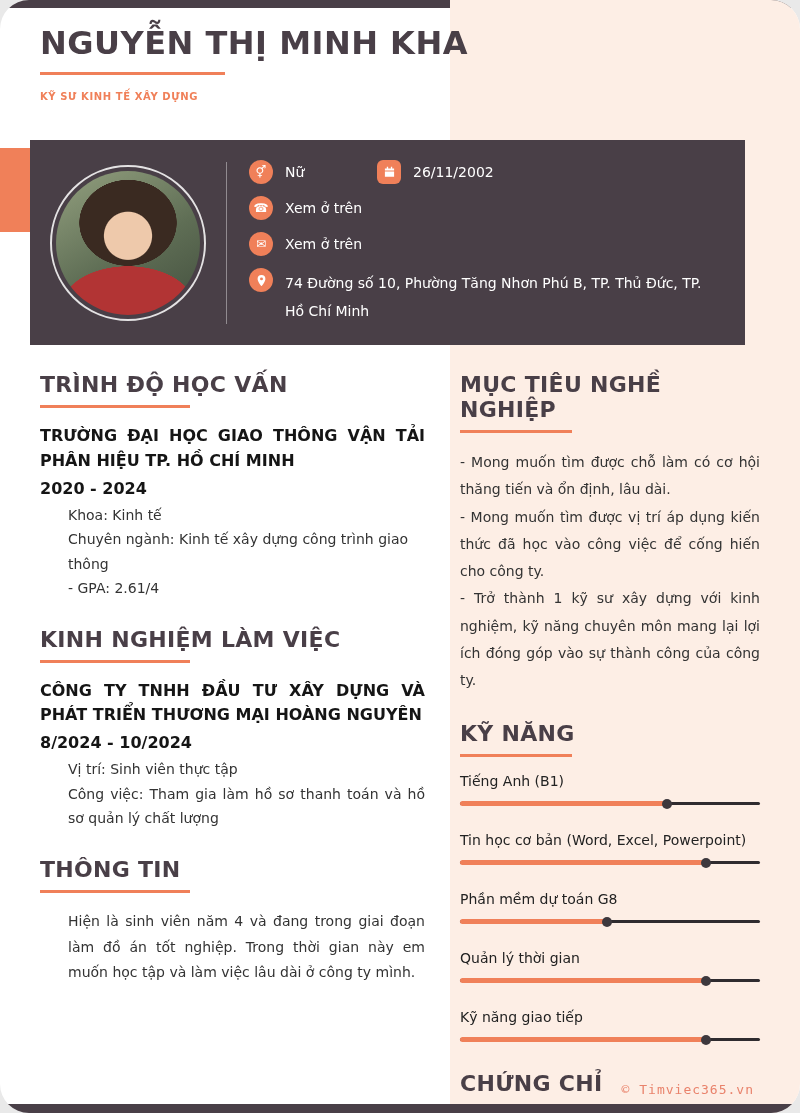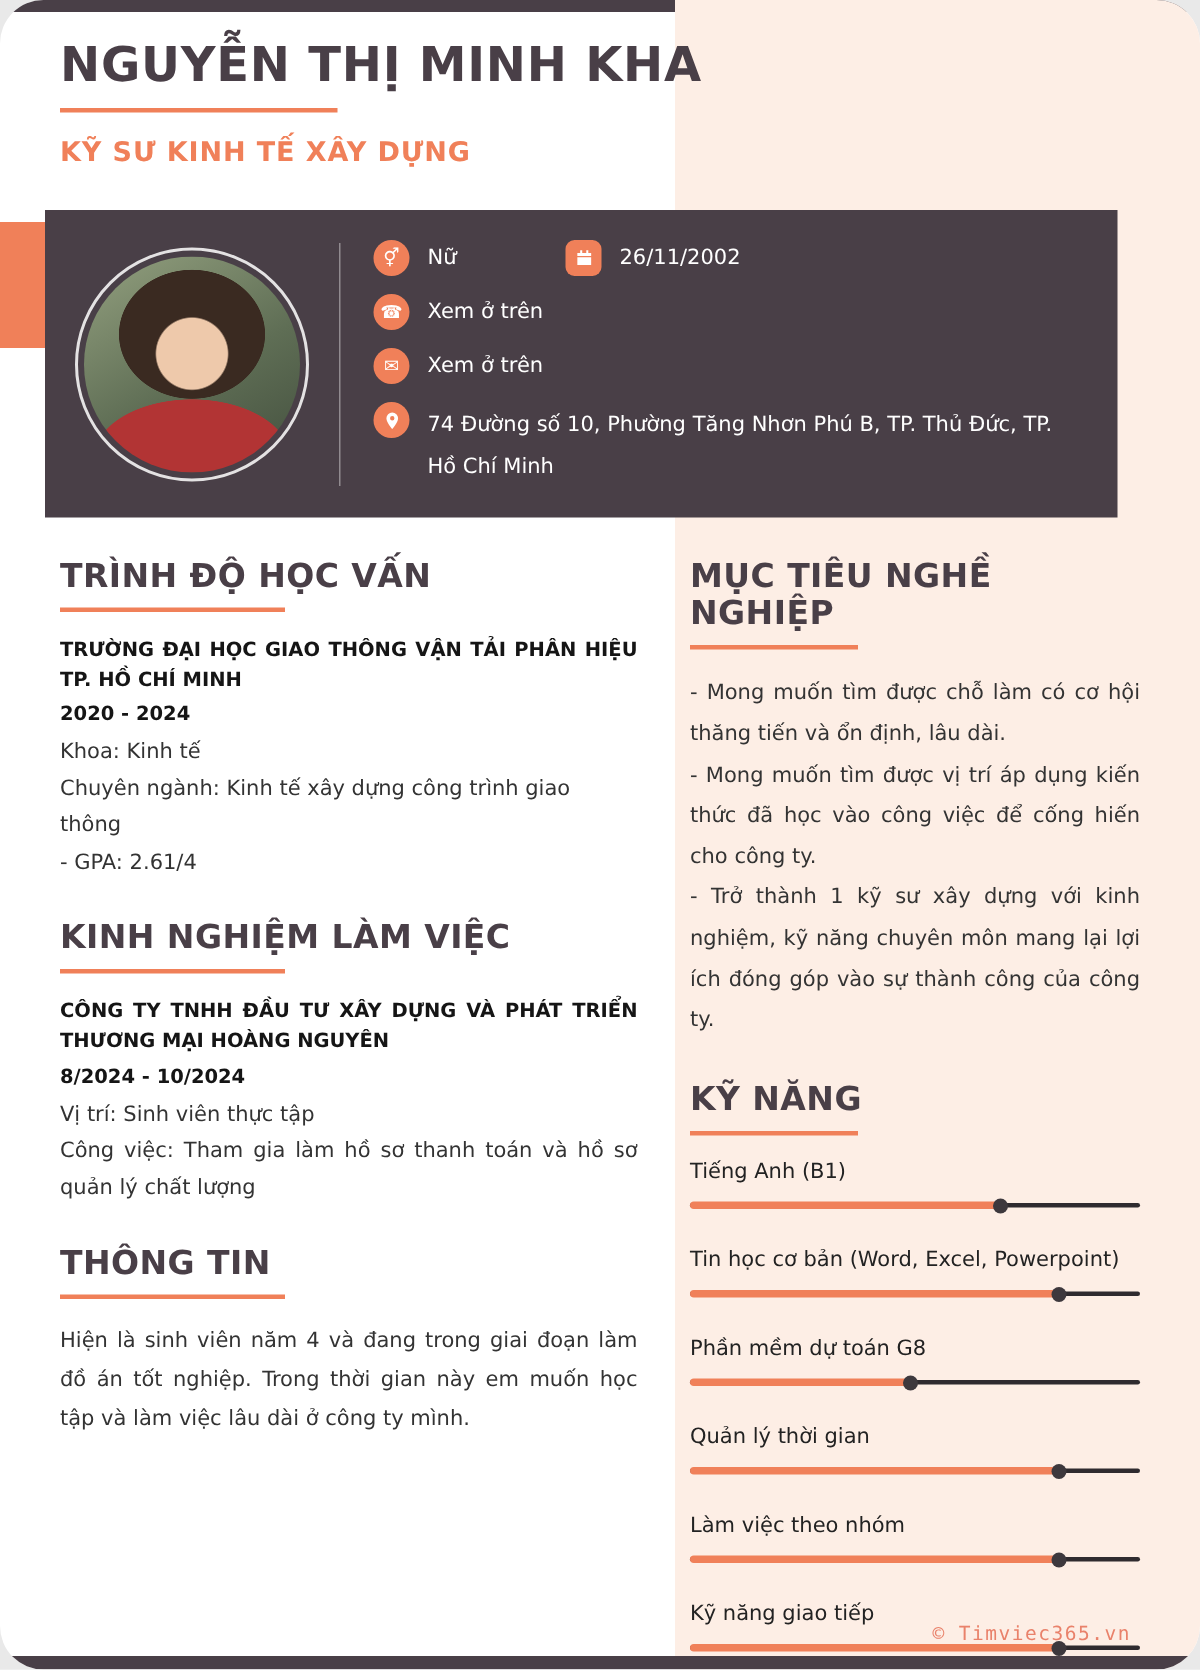--- a/index.html
+++ b/index.html
@@ -17,21 +17,21 @@
   }
   .top-strip,.bottom-strip{position:absolute;left:0;width:800px;background:var(--dark);}
   .top-strip{top:0;height:8px;}
   .bottom-strip{bottom:0;height:9px;}
   .right-panel{position:absolute;left:450px;top:0;width:350px;height:1113px;background:var(--panel);}
 
   
   .header{position:absolute;left:40px;top:24px;width:400px;}
   .header h1{font-size:32px;font-weight:700;color:var(--dark);letter-spacing:.5px;white-space:nowrap;}
   .name-rule{width:185px;height:3px;background:var(--accent);margin:10px 0 16px 0;}
-  .job-title{font-size:18px;font-weight:700;color:var(--accent);letter-spacing:.6px;}
+  .job-title{font-size:10px;font-weight:700;color:var(--accent);letter-spacing:.6px;}
 
   
   .band-tab{position:absolute;left:0;top:148px;width:30px;height:84px;background:var(--accent);}
   .band{
     position:absolute;left:30px;top:140px;width:715px;height:205px;
     background:var(--dark);display:flex;align-items:center;padding-left:20px;color:#fff;
   }
   .photo-wrap{
     width:156px;height:156px;border-radius:50%;flex:none;
     border:2px solid rgba(255,255,255,.85);
@@ -61,22 +61,22 @@
 
   
   .col-left{position:absolute;left:40px;top:372px;width:385px;}
   .col-right{position:absolute;left:460px;top:372px;width:300px;}
   section{margin-bottom:26px;}
   .sec-title{font-size:22px;font-weight:700;color:var(--dark);letter-spacing:.3px;}
   .rule{height:3px;background:var(--accent);margin:8px 0 16px 0;}
   .rule.w-left{width:150px;}
   .rule.w-right{width:112px;}
 
-  .p{font-size:14px;color:var(--ink);line-height:1.75;}
-  .strong{font-size:13px;font-weight:700;color:#151515;}
+  .p{font-size:14px;color:var(--ink);line-height:1.75;margin-left:28px;}
+  .strong{font-size:16px;font-weight:700;color:#151515;}
   .justify{text-align:justify;}
   .mb4{margin-bottom:5px;}
 
   .obj-item{font-size:14px;color:var(--ink);line-height:1.95;text-align:justify;}
 
   
   .skill{margin-bottom:23px;}
   .skill-label{font-size:14px;color:#222;margin-bottom:10px;}
   .skill-track{position:relative;height:10px;}
   .skill-base{position:absolute;left:0;right:0;top:3px;height:3px;background:#2f2b2f;border-radius:2px;}
@@ -220,35 +220,27 @@
         </div>
         <div class="skill">
           <div class="skill-label">Quản lý thời gian</div>
           <div class="skill-track">
             <div class="skill-base"></div>
             <div class="skill-fill" style="width: 82%;"></div>
             <div class="skill-knob" style="left: calc(82% - 5px);"></div>
           </div>
         </div>
         <div class="skill">
-          <div class="skill-label">Làm việc theo nhóm</div>
+          <div class="skill-label">Kỹ năng giao tiếp</div>
           <div class="skill-track">
             <div class="skill-base"></div>
             <div class="skill-fill" style="width: 82%;"></div>
             <div class="skill-knob" style="left: calc(82% - 5px);"></div>
           </div>
         </div>
-        <div class="skill">
-          <div class="skill-label">Kỹ năng giao tiếp</div>
-          <div class="skill-track">
-            <div class="skill-base"></div>
-            <div class="skill-fill" style="width: 82%;"></div>
-            <div class="skill-knob" style="left: calc(82% - 5px);"></div>
-          </div>
-        </div>
       </section>
 
       <section>
         <h2 class="sec-title">CHỨNG CHỈ</h2>
 
       </section>
 
     </div>
   </main>
 

